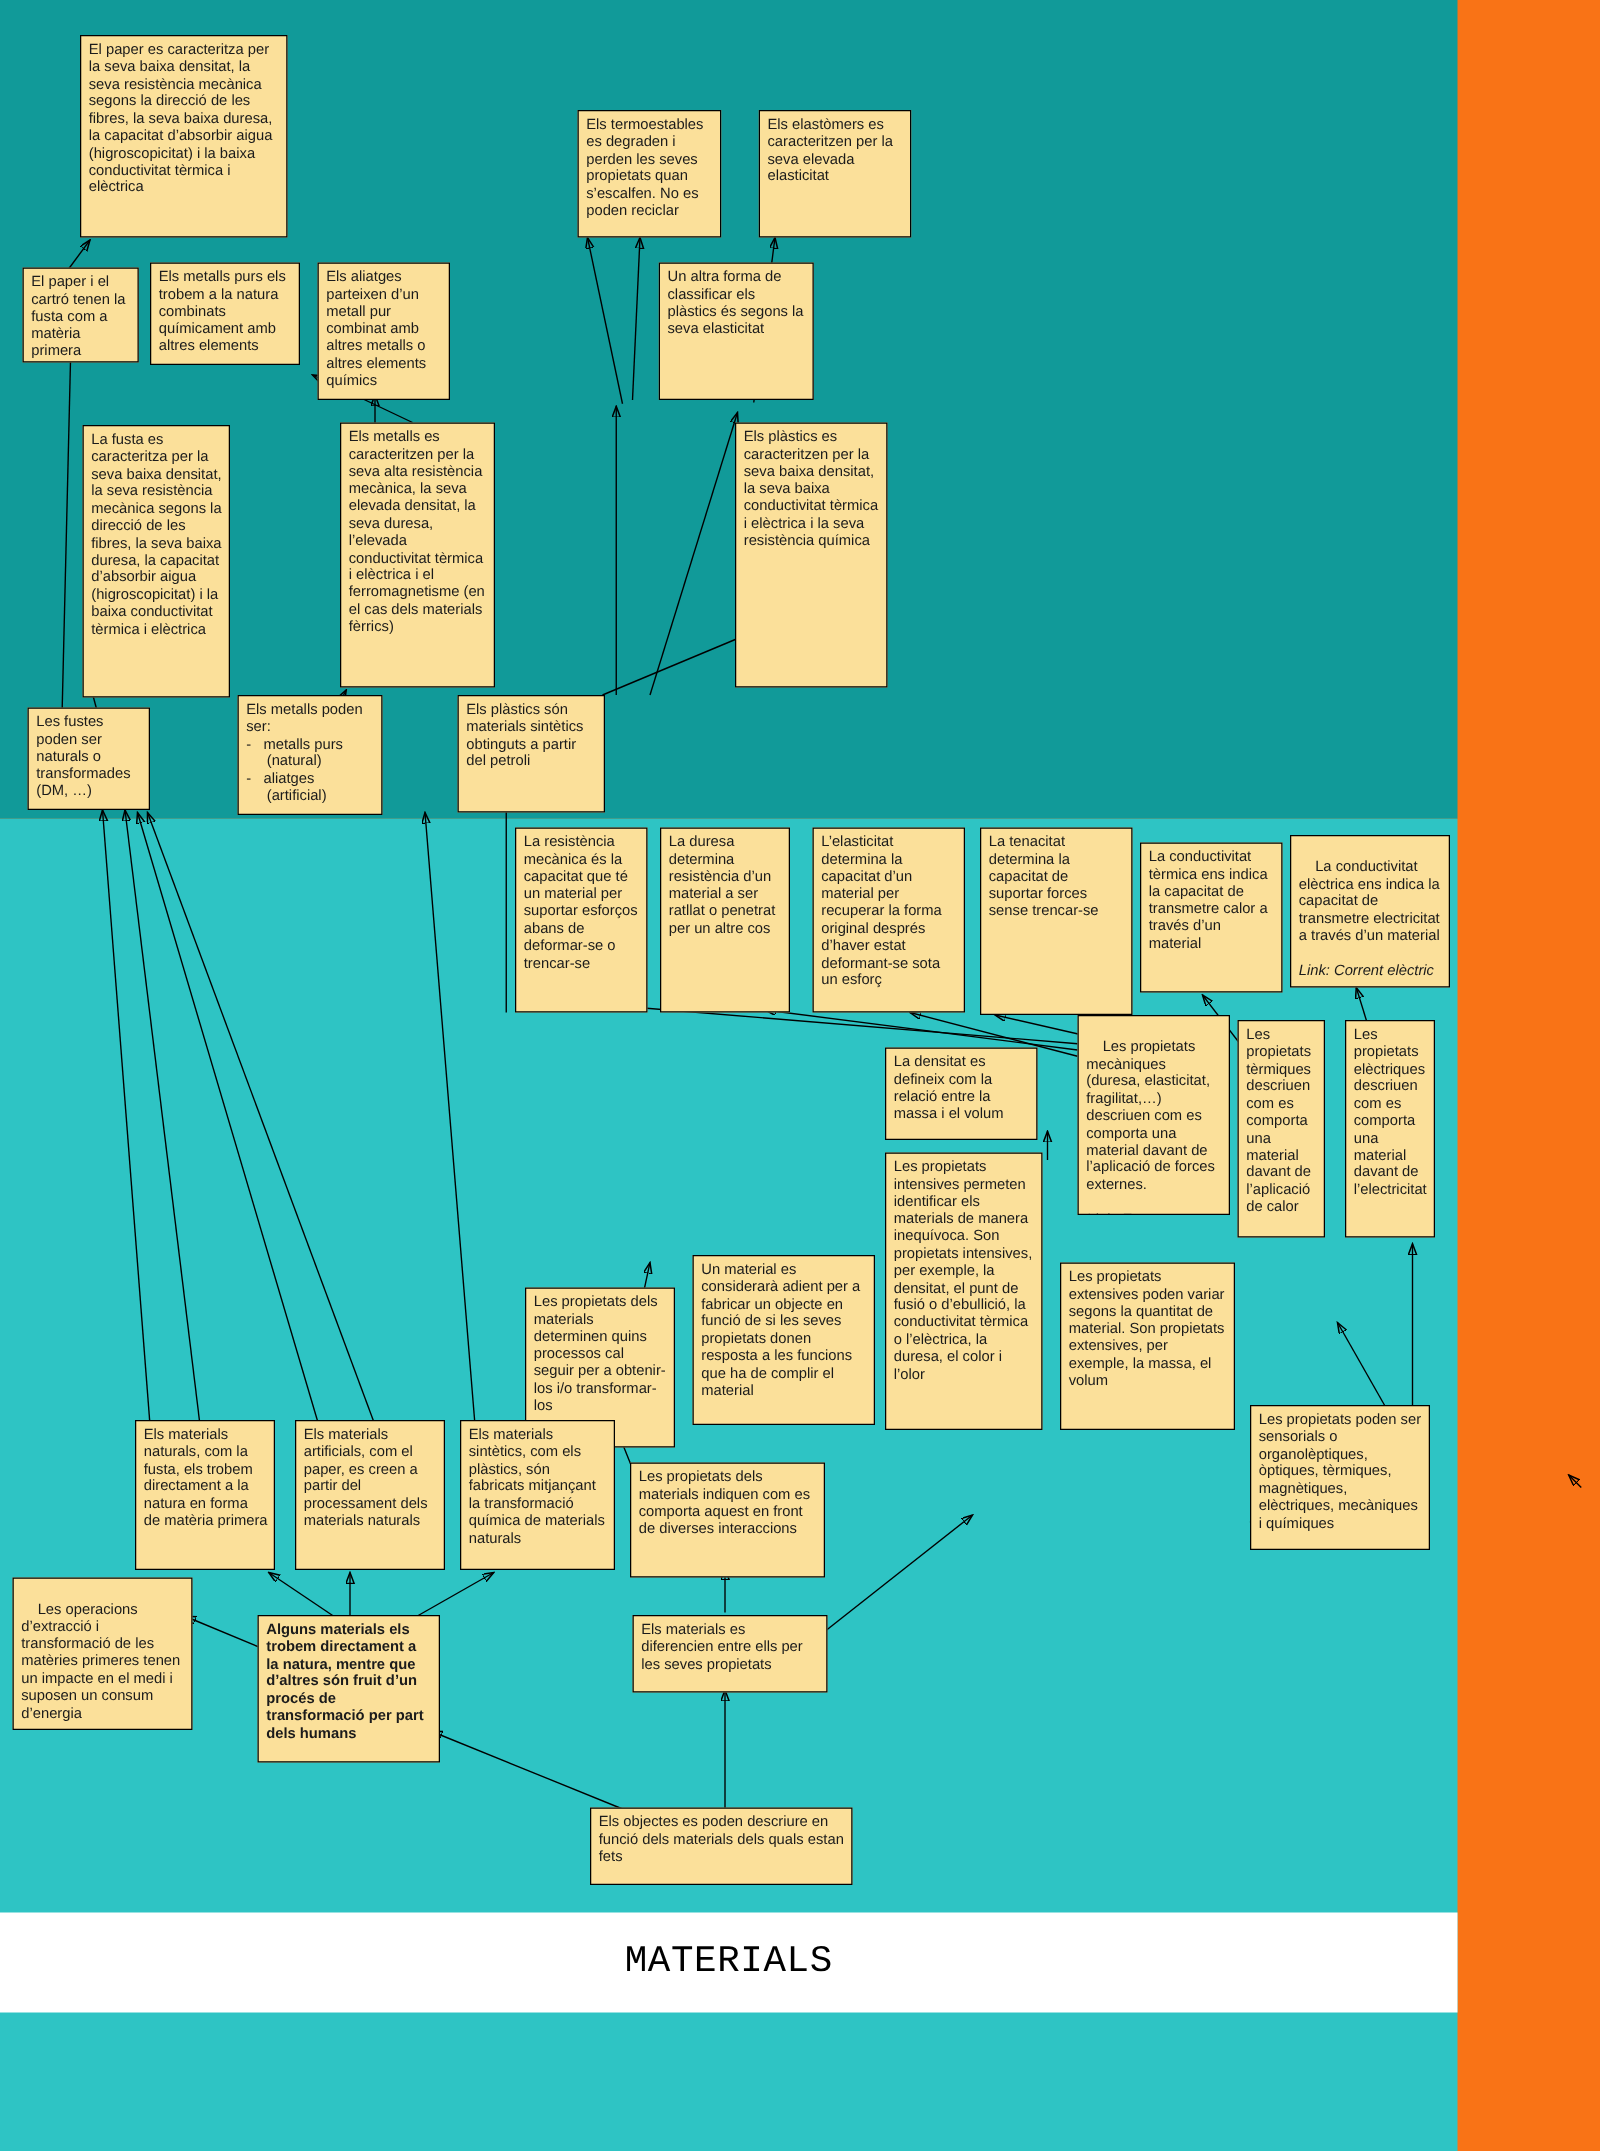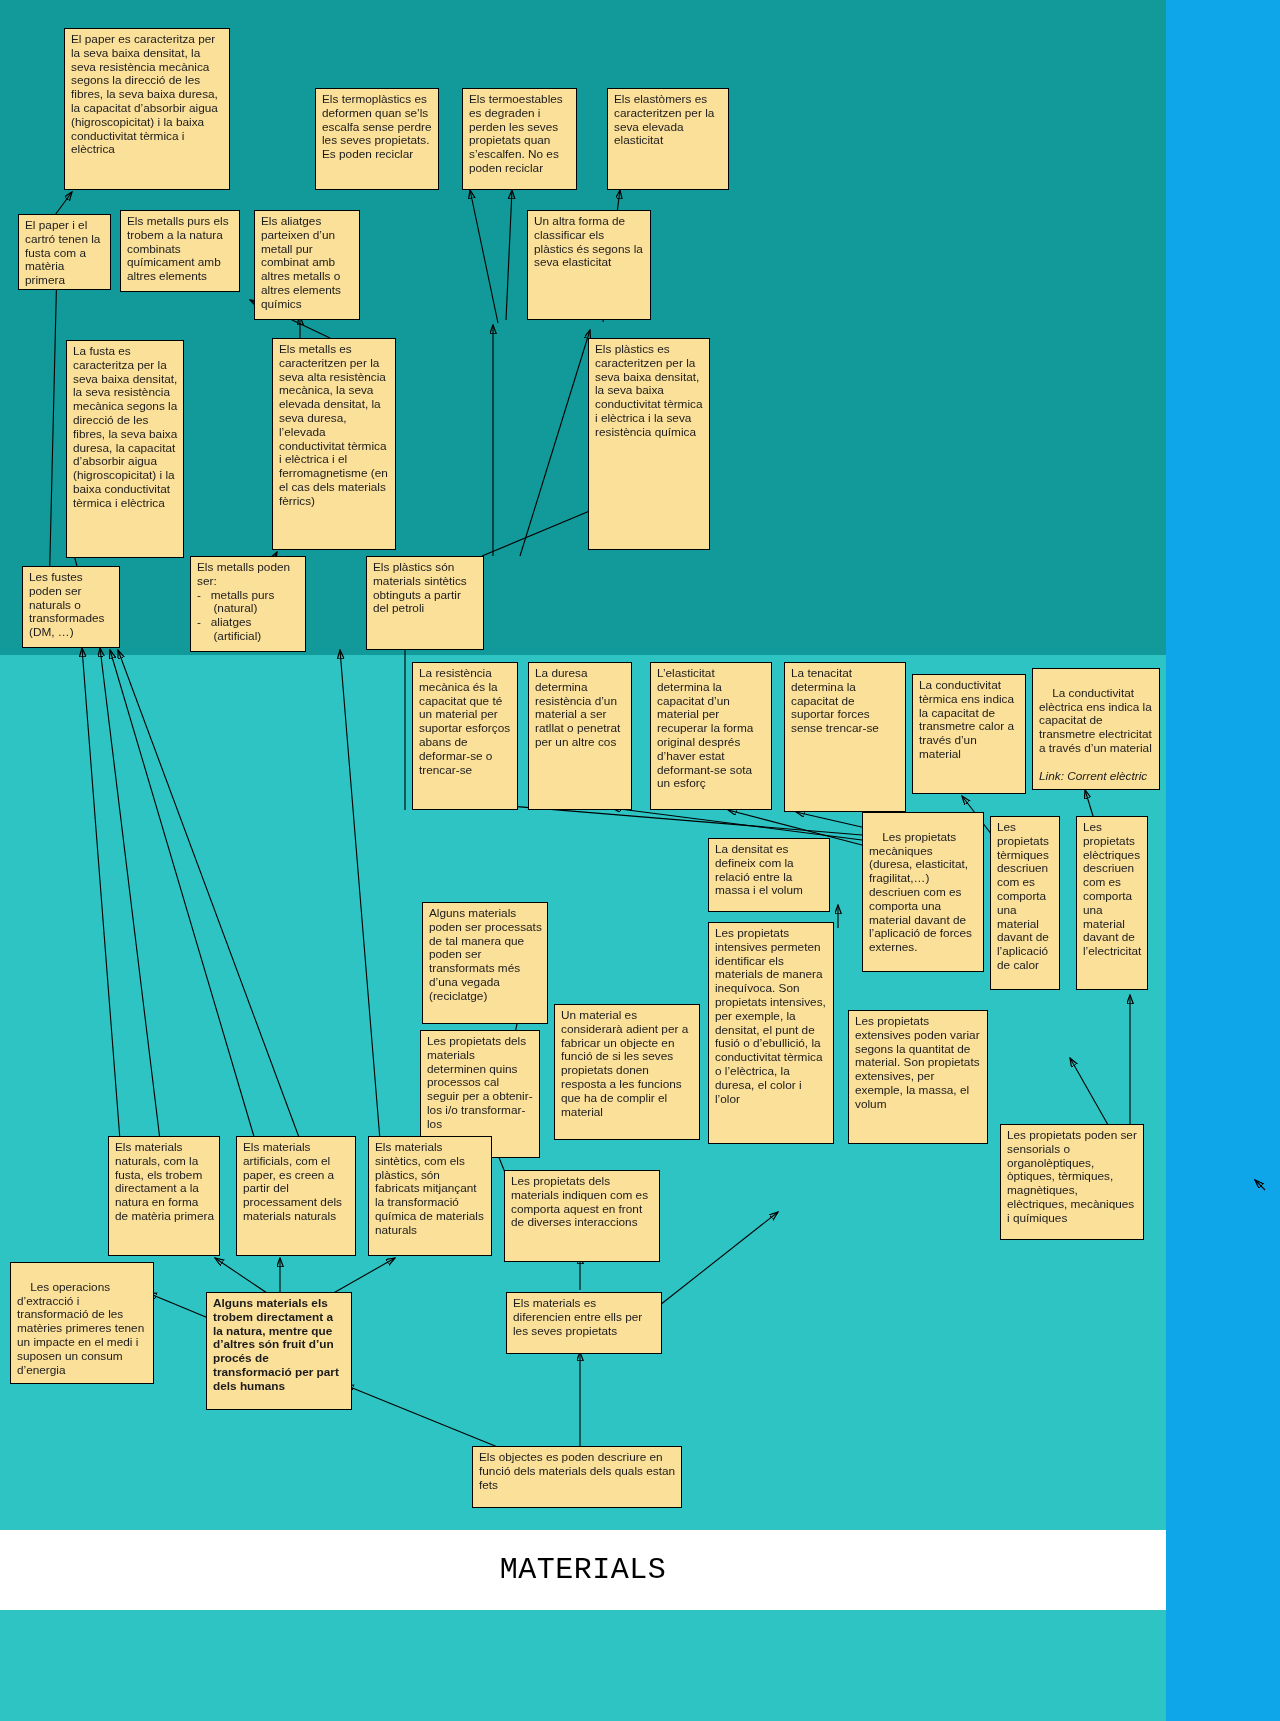--- a/index.html
+++ b/index.html
@@ -7,21 +7,21 @@
     font-family:"Liberation Sans", sans-serif;
     background:#ffffff;
     width:1280px;
     height:1721px;
     overflow:hidden;
   }
   #canvas{
     position:relative;
     width:1280px;
     height:1721px;
-    background:#0ea5e9;
+    background:#f97316;
   }
   .band{position:absolute;left:0;}
   #band-top{top:0;width:1166px;height:655px;background:#119a99;}
   #band-bottom{top:655px;width:1166px;height:1382px;background:#2ec4c4;}
   #title-bar{
     position:absolute;left:0;top:1530px;width:1166px;height:80px;
     background:#ffffff;
     display:flex;align-items:center;justify-content:center;
   }
   #map-title{
@@ -125,21 +125,20 @@
 
     <line x1="380" y1="1140" x2="340" y2="650" marker-end="url(#ah)"></line>
 
     <line x1="492" y1="1140" x2="520" y2="1010" marker-end="url(#ah)"></line>
   </svg>
 
   <div class="node s12" style="left:64px;top:28px;width:166px;height:162px;">El paper es caracteritza per la seva baixa densitat, la seva resistència mecànica segons la direcció de les fibres, la seva baixa duresa, la capacitat d’absorbir aigua (higroscopicitat) i la baixa conductivitat tèrmica i elèctrica</div>
 
   <div class="node s12" style="left:18px;top:214px;width:93px;height:76px;">El paper i el cartró tenen la fusta com a matèria primera</div>
 
-  <div class="node s12" style="left:315px;top:88px;width:124px;height:102px;">Els termoplàstics es deformen quan se’ls escalfa sense perdre les seves propietats. Es poden reciclar</div>
 
   <div class="node s12" style="left:462px;top:88px;width:115px;height:102px;">Els termoestables es degraden i perden les seves propietats quan s’escalfen. No es poden reciclar</div>
 
   <div class="node s12" style="left:607px;top:88px;width:122px;height:102px;">Els elastòmers es caracteritzen per la seva elevada elasticitat</div>
 
   <div class="node s12" style="left:120px;top:210px;width:120px;height:82px;">Els metalls purs els trobem a la natura combinats químicament amb altres elements</div>
 
   <div class="node s12" style="left:254px;top:210px;width:106px;height:110px;">Els aliatges parteixen d’un metall pur combinat amb altres metalls o altres elements químics</div>
 
 
@@ -184,21 +183,20 @@
   <div class="node s12" style="left:990px;top:816px;width:70px;height:174px;">Les propietats tèrmiques descriuen com es comporta una material davant de l’aplicació de calor</div>
 
   <div class="node s12" style="left:1076px;top:816px;width:72px;height:174px;">Les propietats elèctriques descriuen com es comporta una material davant de l’electricitat</div>
 
   <div class="node s12" style="left:708px;top:838px;width:122px;height:74px;">La densitat es defineix com la relació entre la massa i el volum</div>
 
   <div class="node s12" style="left:708px;top:922px;width:126px;height:222px;">Les propietats intensives permeten identificar els materials de manera inequívoca. Son propietats intensives, per exemple, la densitat, el punt de fusió o d’ebullició, la conductivitat tèrmica o l’elèctrica, la duresa, el color i l’olor</div>
 
   <div class="node s12" style="left:848px;top:1010px;width:140px;height:134px;">Les propietats extensives poden variar segons la quantitat de material. Son propietats extensives, per exemple, la massa, el volum</div>
 
-  <div class="node s12" style="left:422px;top:902px;width:126px;height:122px;">Alguns materials poden ser processats de tal manera que poden ser transformats més d’una vegada (reciclatge)</div>
 
   <div class="node s12" style="left:420px;top:1030px;width:120px;height:128px;">Les propietats dels materials determinen quins processos cal seguir per a obtenir-los i/o transformar-los</div>
 
   <div class="node s12" style="left:554px;top:1004px;width:146px;height:136px;">Un material es considerarà adient per a fabricar un objecte en funció de si les seves propietats donen resposta a les funcions que ha de complir el material</div>
 
   <div class="node s12" style="left:1000px;top:1124px;width:144px;height:116px;">Les propietats poden ser sensorials o organolèptiques, òptiques, tèrmiques, magnètiques, elèctriques, mecàniques i químiques</div>
 
   <div class="node s12" style="left:108px;top:1136px;width:112px;height:120px;">Els materials naturals, com la fusta, els trobem directament a la natura en forma de matèria primera</div>
 
   <div class="node s12" style="left:236px;top:1136px;width:120px;height:120px;">Els materials artificials, com el paper, es creen a partir del processament dels materials naturals</div>

